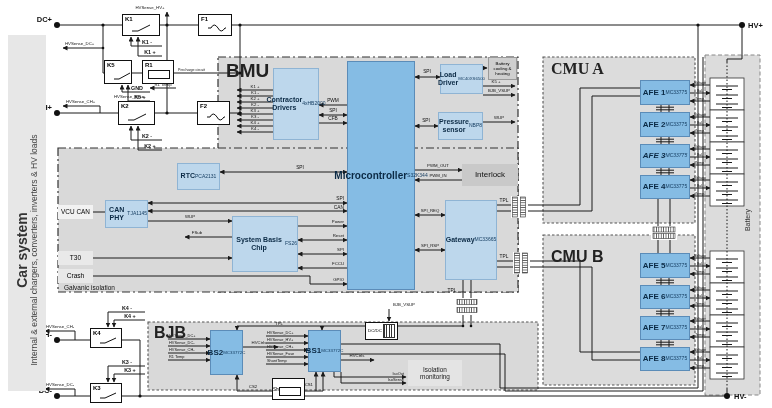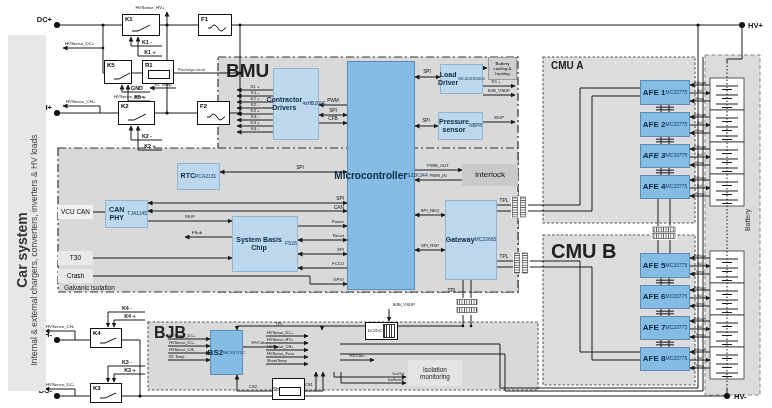--- a/index.html
+++ b/index.html
@@ -370,22 +370,22 @@
 </svg>
 
 <div class="box" style="left:8px;top:35px;width:38px;height:356px;background:#e7e7e7;overflow:visible;">
   <div class="rot" style="left:2px;top:390px;width:350px;height:34px;">
     <div style="font-size:14px;font-weight:bold;color:#333;">Car system</div>
     <div style="font-size:8.5px;color:#444;">Internal &amp; external chargers, converters, inverters &amp; HV loads</div>
   </div>
 </div>
 
 <div class="ttl" style="left:226px;top:60px;font-size:19px;">BMU</div>
-<div class="ttl" style="left:551px;top:60px;font-size:10px;">CMU A</div>
-<div class="ttl" style="left:551px;top:240px;font-size:20px;">CMU B</div>
+<div class="ttl" style="left:551px;top:60px;font-size:16px;font-family:Liberation Serif, serif;">CMU A</div>
+<div class="ttl" style="left:551px;top:248px;font-size:16px;">CMU B</div>
 <div class="ttl" style="left:154px;top:324px;font-size:16px;">BJB</div>
 
 <div class="box wht" style="left:122px;top:14px;width:38px;height:22px;">
   <span class="klbl">K1</span>
   <svg class="swsvg" width="22" height="10">
         <path d="M1,8 h6 l12,-6" stroke="#111" fill="none"></path>
       </svg>
 </div>
 <div class="box wht" style="left:198px;top:14px;width:34px;height:22px;">
   <span class="klbl">F1</span>
@@ -507,20 +507,24 @@
 </div>
 <div class="box chip" style="left:640px;top:347px;width:50px;height:24px;">
   <div class="nm">AFE 8</div>
   <div class="pt">MC33775</div>
 </div>
 
 <div class="box chip" style="left:210px;top:330px;width:33px;height:45px;">
   <div class="nm">BS2</div>
   <div class="pt" style="font-size:4.4px;">MC33772C</div>
 </div>
+<div class="box chip" style="left:308px;top:330px;width:33px;height:42px;">
+  <div class="nm">BS1</div>
+  <div class="pt" style="font-size:4.4px;">MC33772C</div>
+</div>
 <div class="box wht" style="left:365px;top:322px;width:33px;height:18px;flex-direction:row;align-items:center;justify-content:space-between;padding:0 2px;">
   <span style="font-size:4.4px;">DC/DC</span>
   <span class="stripes" style="width:10px;height:12px;display:inline-block;"></span>
 </div>
 <div class="box iso" style="left:408px;top:360px;width:54px;height:26px;">
   <span>Isolation monitoring</span>
 </div>
 <div class="box wht" style="left:272px;top:378px;width:33px;height:22px;align-items:center;">
   <span style="font-size:4.6px;padding-top:1px;">Shunt</span>
   <div style="position:absolute;left:6px;bottom:3px;width:20px;height:7px;border:1px solid #111;background:#fff;"></div>

